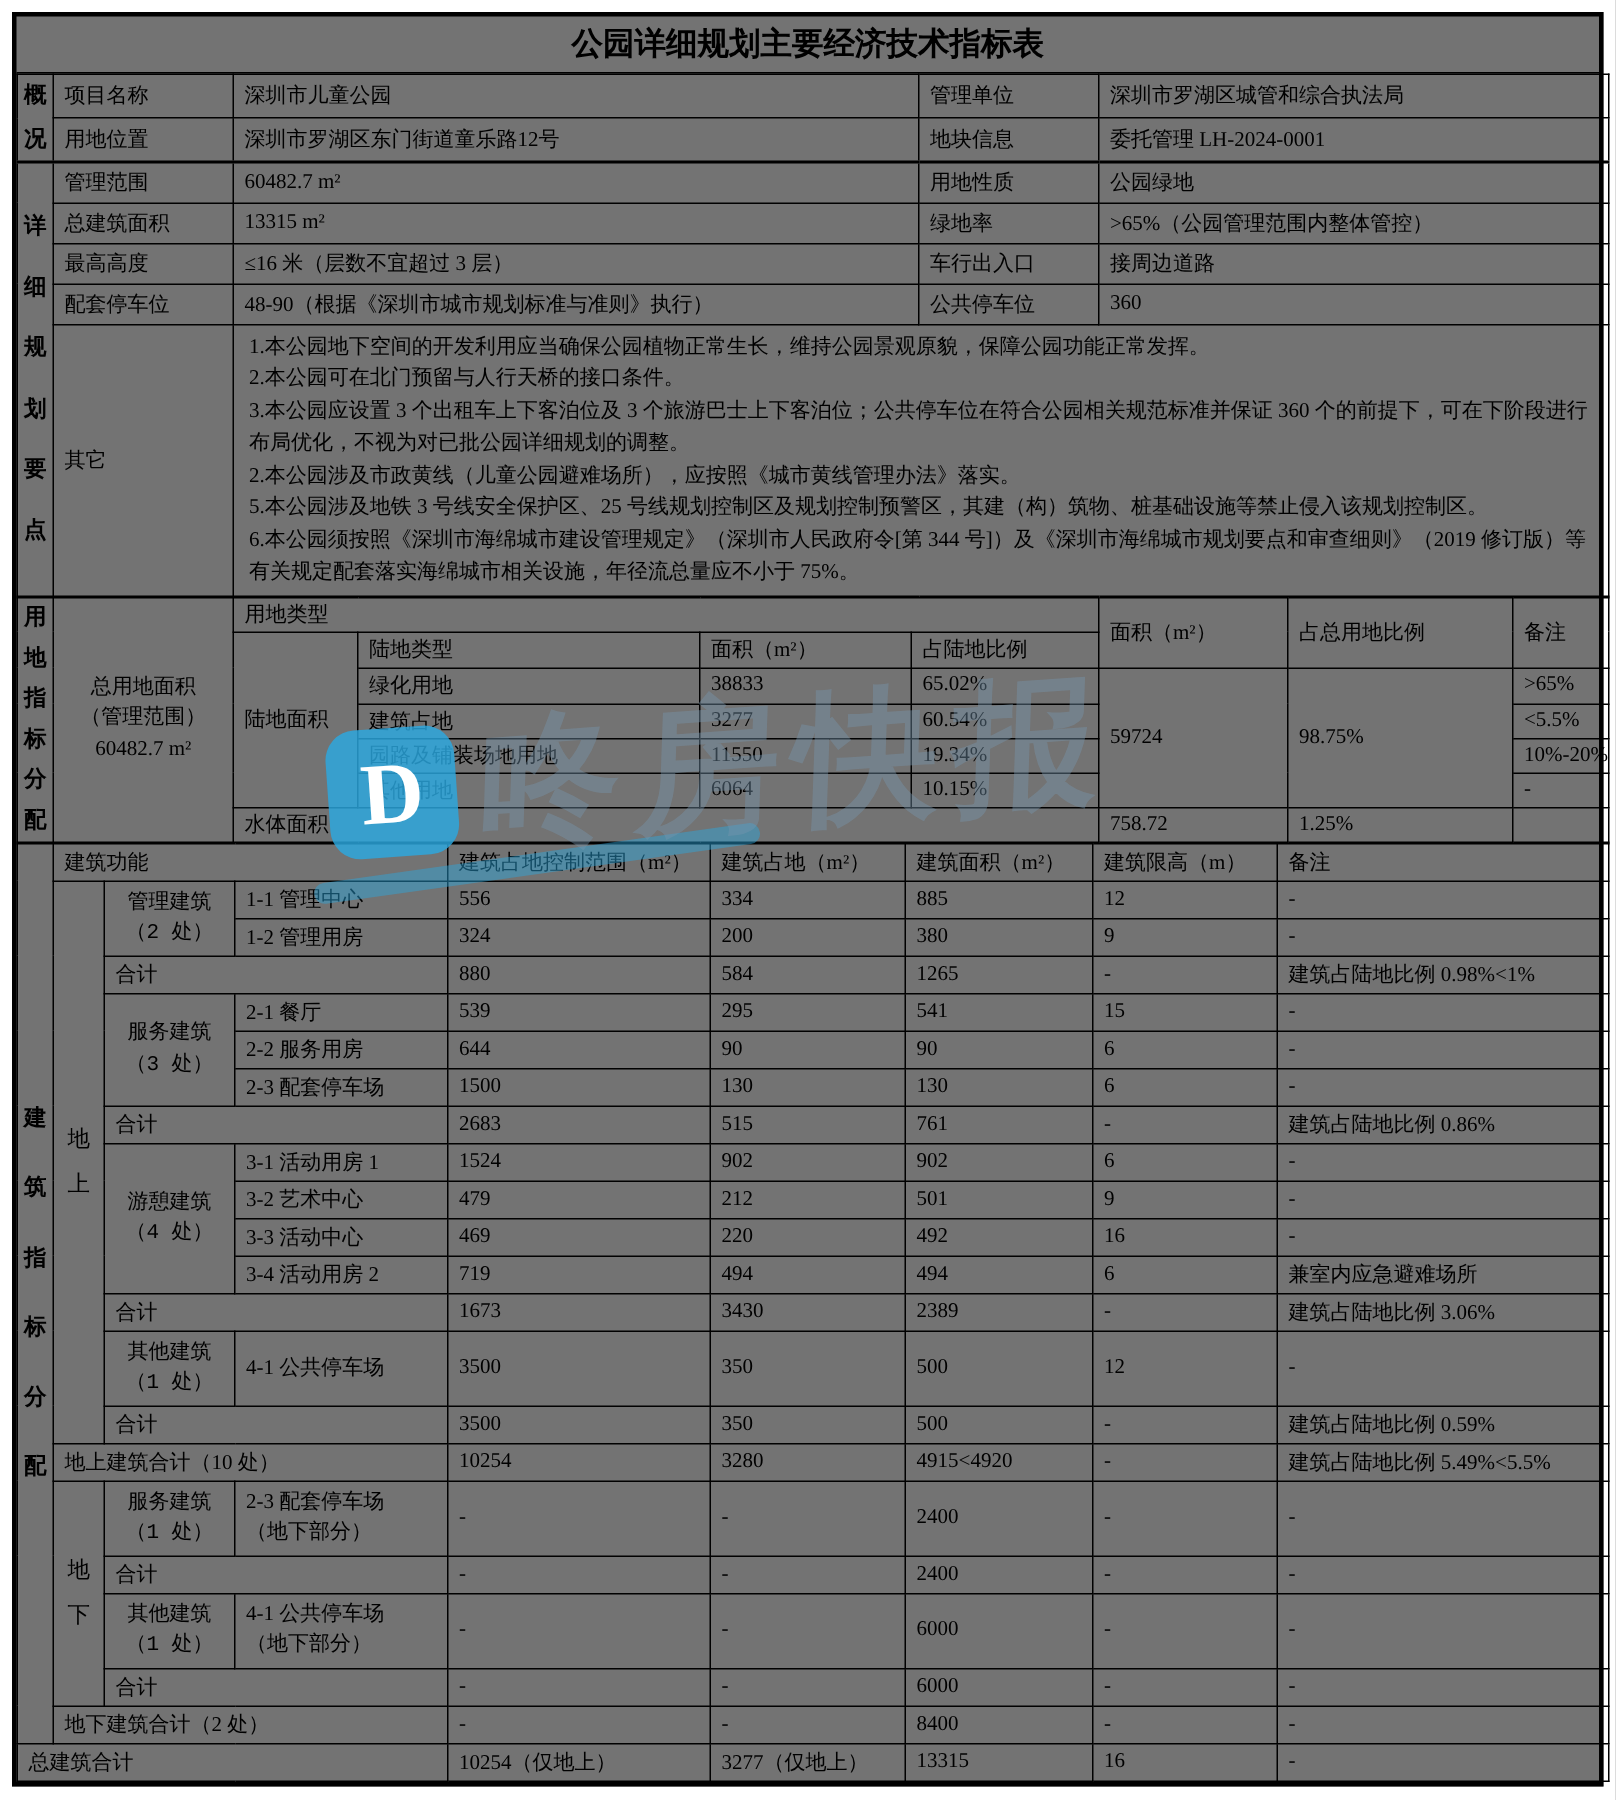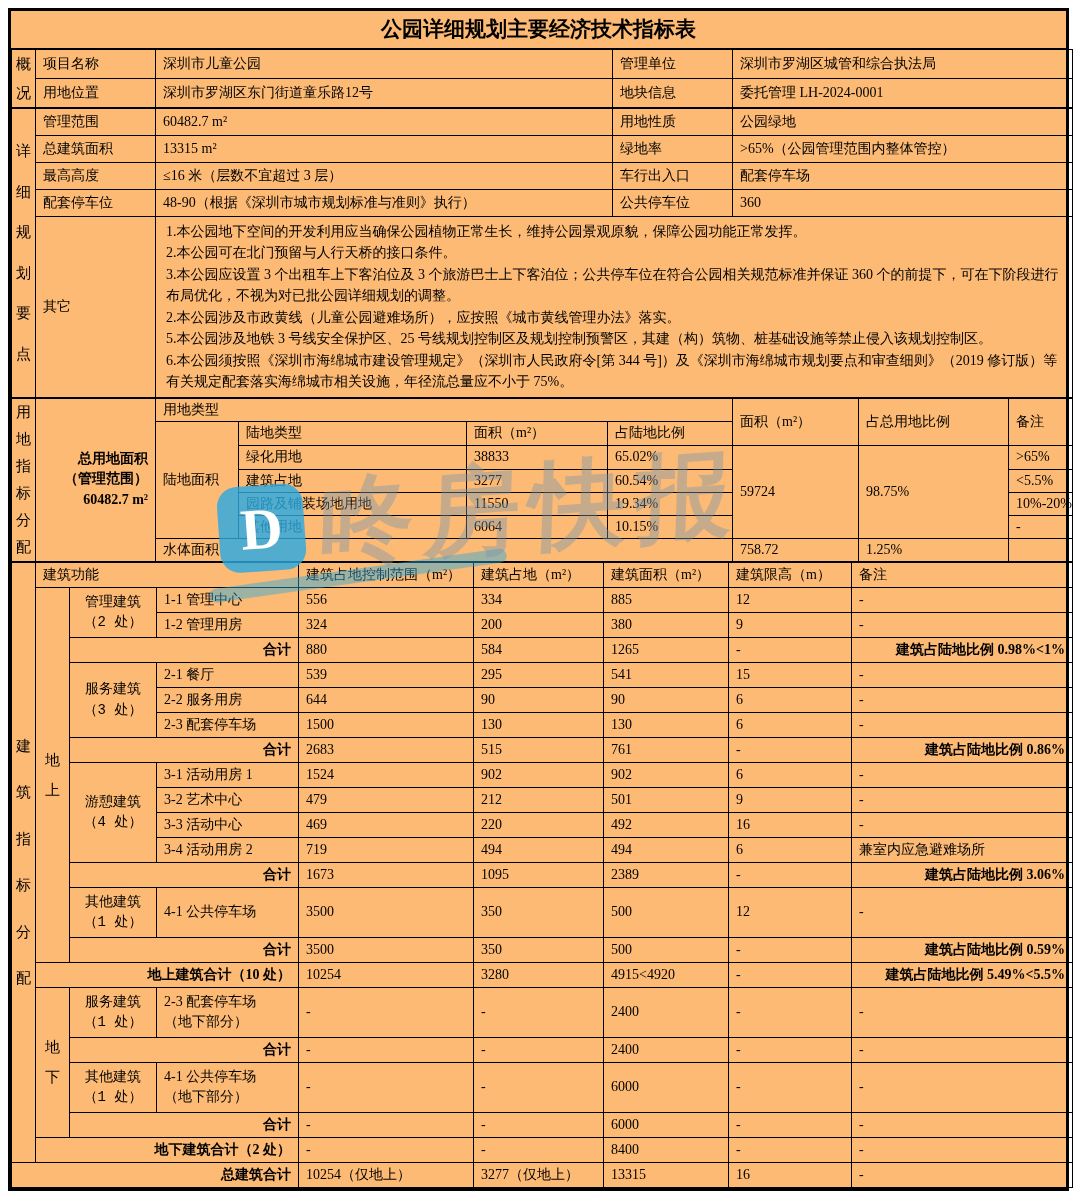--- a/index.html
+++ b/index.html
@@ -1,36 +1,36 @@
 <!DOCTYPE html>
 <html><head>
 <meta charset="utf-8">
 <style>
   html,body{margin:0;padding:0;background:#fff;}
   body{width:1077px;height:1200px;position:relative;font-family:"Liberation Serif","DejaVu Serif",serif;color:#000;}
-  .sheet{position:absolute;left:8px;top:8px;width:1061px;border:3px solid #000;box-sizing:border-box;background:#fdba74;}
+  .sheet{position:absolute;left:8px;top:8px;width:1061px;border:3px solid #000;box-sizing:border-box;background:#737373;}
   .title{height:37px;line-height:37px;text-align:center;font-size:21px;font-weight:bold;border-bottom:1px solid #000;}
   table{border-collapse:collapse;table-layout:fixed;width:100%;}
   td{border:1px solid #000;font-size:14px;padding:1px 7px;vertical-align:middle;box-sizing:border-box;overflow:hidden;}
   .t1 td{height:27px;}
   .t1 tr.sec td{border-top:2px solid #000;}
   .notes-cell{padding:4px 10px;}
   .notes-cell div{line-height:21.5px;}
   .tland{border-top:1px solid #000;}
   .tland td{height:23px;}
   .tbld td{height:25px;}
   .tbld tr.tall td{height:50px;}
-  .vlabel{text-align:center;font-weight:normal;word-break:break-all;padding:0 2px;font-size:15px;}
+  .vlabel{text-align:center;font-weight:bold;word-break:break-all;padding:0 2px;font-size:15px;}
   .lh18{line-height:1.9;}
   .lh26{line-height:2.7;}
   .lh17{line-height:1.8;}
   .lh30{line-height:3.1;}
   .lh20{line-height:2.0;font-weight:normal;}
   .ctr{text-align:center;}
-  .bold{font-weight:bold;text-align:right;}
+  .bold{font-weight:normal;}
   .two-line span{display:block;line-height:1.45;}
   .grp{text-align:center;font-family:Liberation Mono, monospace;}
   
   .wm{position:absolute;left:218px;top:448px;display:flex;align-items:center;gap:14px;pointer-events:none;transform:rotate(-4deg);z-index:5;}
   .wm-logo{width:86px;height:86px;border-radius:20px;background:rgba(43,168,224,0.82);color:#fff;
     font-weight:bold;font-size:58px;display:flex;align-items:center;justify-content:center;position:relative;}
   .wm-logo::after{content:"";position:absolute;left:-14px;bottom:-18px;width:300px;height:14px;border-radius:8px;
     background:rgba(43,168,224,0.45);transform:rotate(-4deg);}
   .wm-text{font-size:96px;font-weight:bold;color:rgba(120,150,175,0.42);letter-spacing:10px;transform:skewX(-6deg);white-space:nowrap;}
 </style>
@@ -73,21 +73,21 @@
     <tr>
       <td>总建筑面积</td>
       <td>13315 m²</td>
       <td>绿地率</td>
       <td>&gt;65%（公园管理范围内整体管控）</td>
     </tr>
     <tr>
       <td>最高高度</td>
       <td>≤16 米（层数不宜超过 3 层）</td>
       <td>车行出入口</td>
-      <td>配套停车场</td>
+      <td>接周边道路</td>
     </tr>
     <tr>
       <td>配套停车位</td>
       <td>48-90（根据《深圳市城市规划标准与准则》执行）</td>
       <td>公共停车位</td>
       <td>360</td>
     </tr>
     <tr>
       <td>其它</td>
       <td colspan="3" class="notes-cell">
@@ -287,21 +287,21 @@
       <td>3-4 活动用房 2</td>
       <td>719</td>
       <td>494</td>
       <td>494</td>
       <td>6</td>
       <td>兼室内应急避难场所</td>
     </tr>
     <tr>
       <td colspan="2" class="bold">合计</td>
       <td>1673</td>
-      <td>1095</td>
+      <td>3430</td>
       <td>2389</td>
       <td>-</td>
       <td class="bold">建筑占陆地比例 3.06%</td>
     </tr>
     <tr class="tall">
       <td class="grp two-line">
         <span>其他建筑</span>
         <span>（1 处）</span>
       </td>
       <td>4-1 公共停车场</td>

